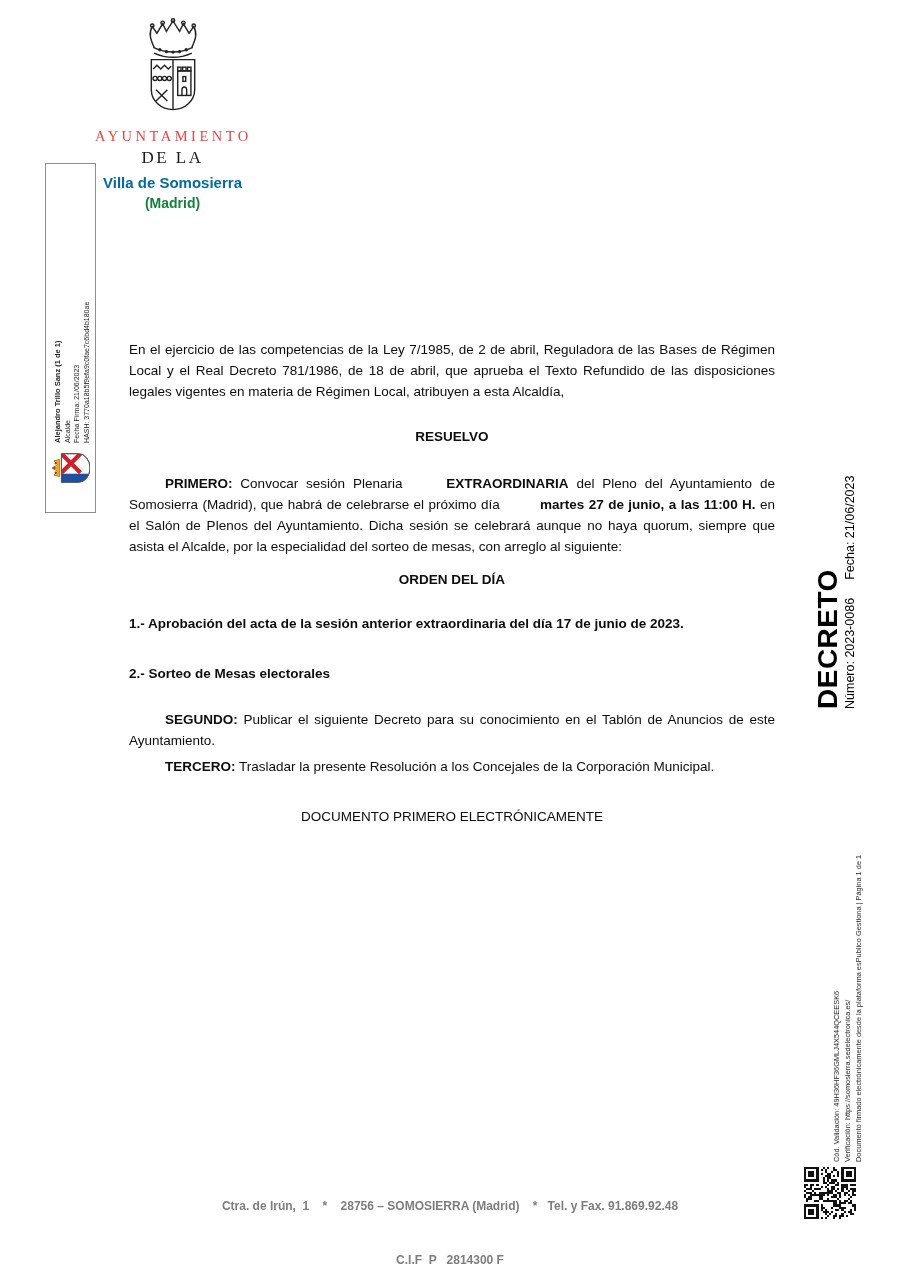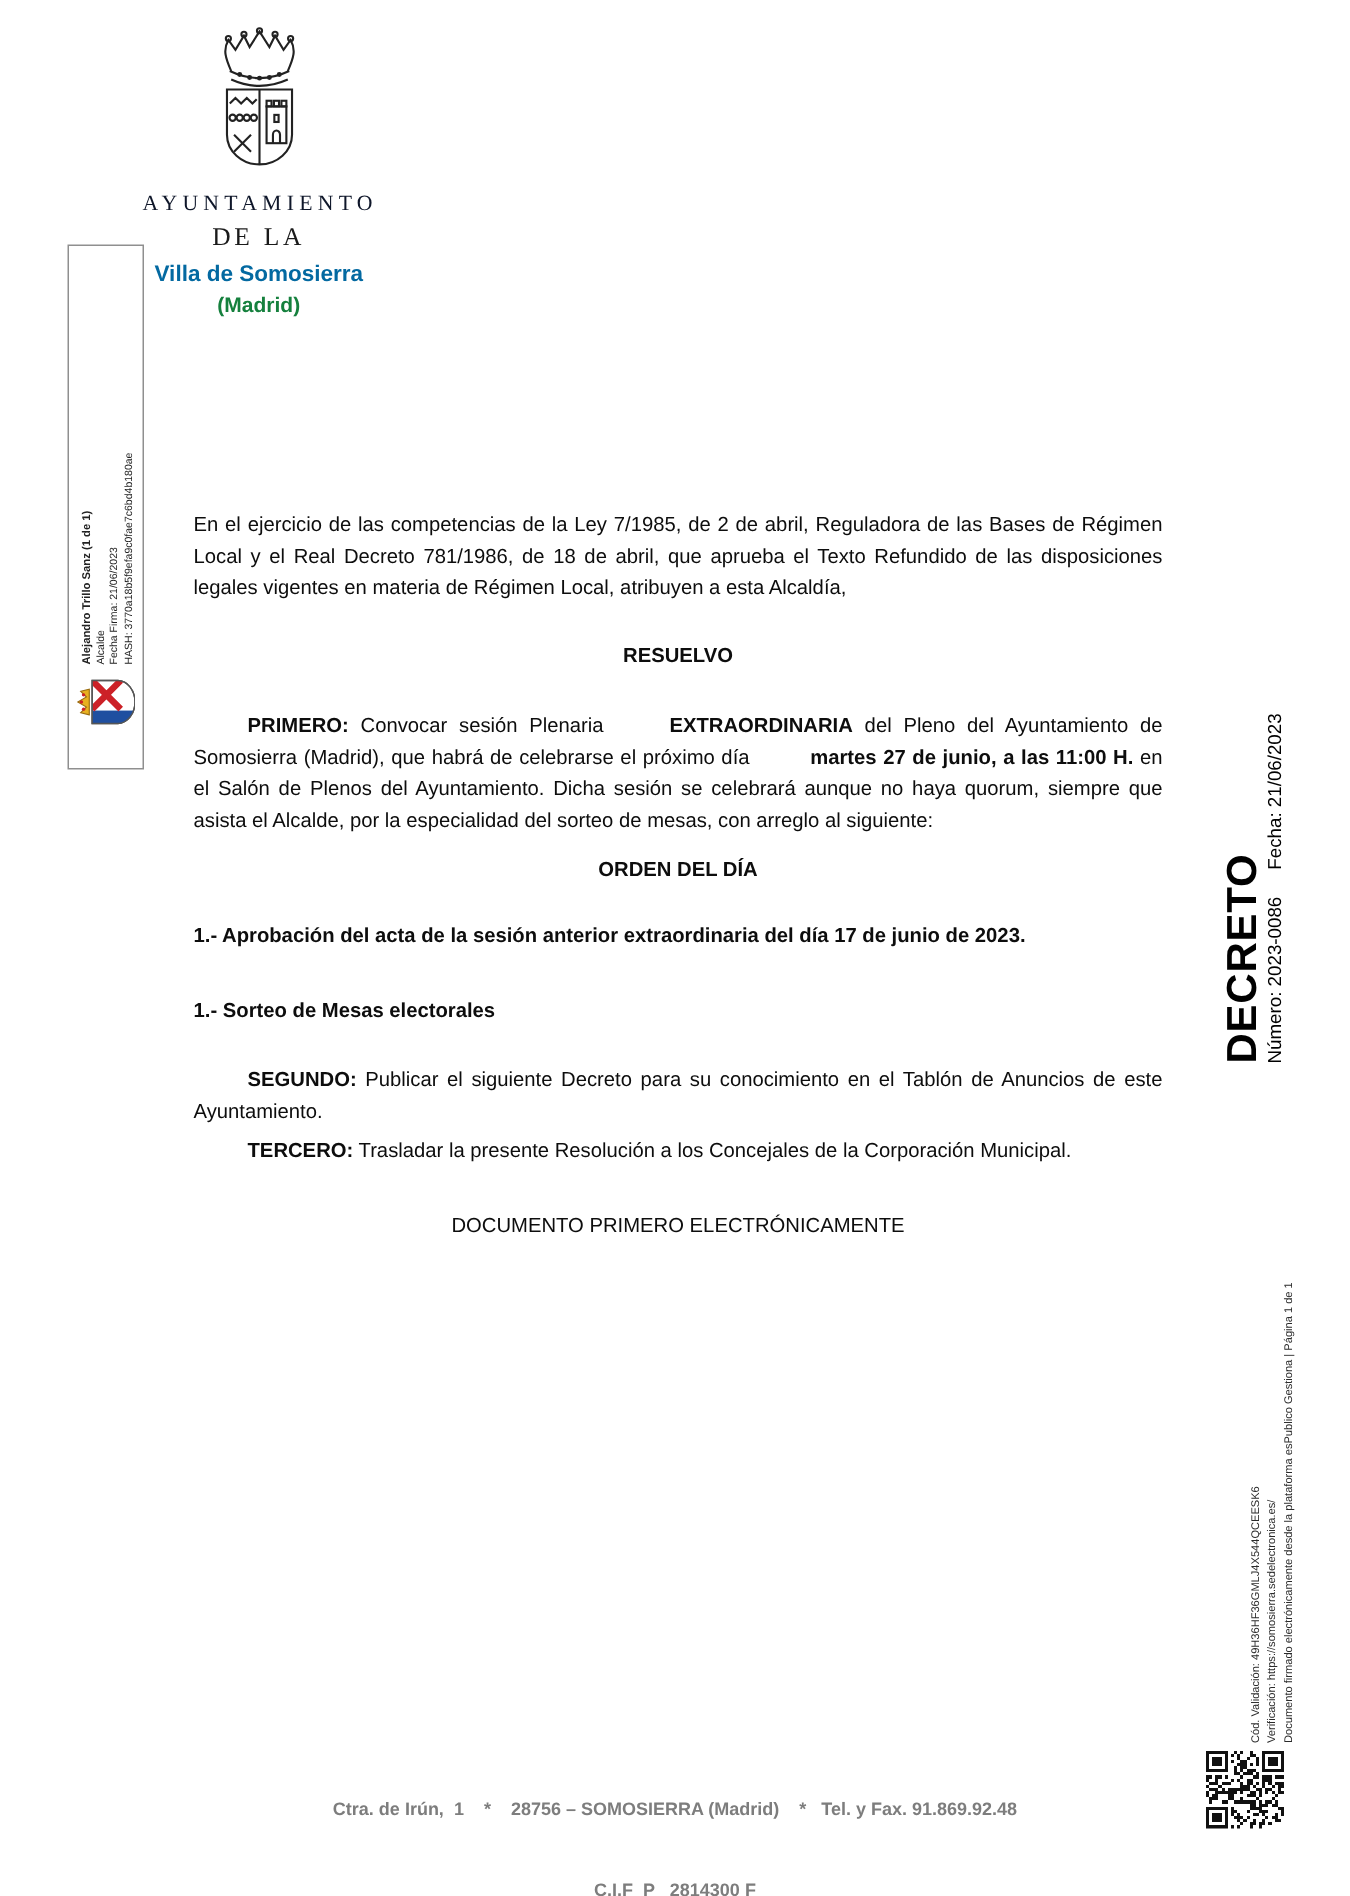--- a/index.html
+++ b/index.html
@@ -1,21 +1,21 @@
 <!DOCTYPE html>
 <html><head>
 <meta charset="utf-8">
 <style>
   html,body{margin:0;padding:0;background:#ffffff;}
   .page{position:relative;width:900px;height:1264px;background:#ffffff;overflow:hidden;
         font-family:"Liberation Sans",sans-serif;color:#111;}
   
   .header{position:absolute;left:95px;top:18px;width:155px;text-align:center;}
   .arms{display:block;margin:0 auto 6px auto;}
-  .org1{font-family:"Liberation Serif",serif;font-size:14.5px;letter-spacing:3.5px;color:#0f172a;}
+  .org1{font-family:"Liberation Serif",serif;font-size:14.5px;letter-spacing:3.5px;color:#ef4444;}
   .org2{font-family:"Liberation Serif",serif;font-size:17px;letter-spacing:2.5px;margin-top:3px;color:#1a1a1a;}
   .org3{font-size:15px;font-weight:bold;margin-top:6px;color:#0369a1;}
   .org4{font-size:14px;font-weight:bold;margin-top:4px;color:#15803d;}
   
   .sigbox{position:absolute;left:45px;top:163px;width:49px;height:348px;border:1px solid #8f8f8f;background:#fff;}
   .rot{position:absolute;transform-origin:0 0;transform:rotate(-90deg);}
   .sigtext{left:53px;top:443px;width:280px;height:38px;line-height:9.5px;white-space:nowrap;}
   .signame{font-size:7.5px;font-weight:bold;color:#222;}
   .sigline{font-size:7px;color:#222;}
   .sig-emblem{position:absolute;left:47px;top:448px;transform:rotate(-90deg);}
@@ -128,21 +128,21 @@
 
     <p class="blk just p-intro">En el ejercicio de las competencias de la Ley 7/1985, de 2 de abril, Reguladora de las Bases de Régimen Local y el Real Decreto 781/1986, de 18 de abril, que aprueba el Texto Refundido de las disposiciones legales vigentes en materia de Régimen Local, atribuyen a esta Alcaldía,</p>
 
     <div class="blk h-resuelvo">RESUELVO</div>
 
     <p class="blk just p-primero"><span class="bold">PRIMERO:</span><span> Convocar sesión Plenaria </span><span class="bold">EXTRAORDINARIA</span><span> del Pleno del Ayuntamiento de Somosierra (Madrid), que habrá de celebrarse el próximo día </span><span class="bold">martes 27 de junio, a las 11:00 H.</span><span> en el Salón de Plenos del Ayuntamiento. Dicha sesión se celebrará aunque no haya quorum, siempre que asista el Alcalde, por la especialidad del sorteo de mesas, con arreglo al siguiente:</span></p>
 
     <div class="blk h-orden">ORDEN DEL DÍA</div>
 
     <p class="blk just p-item1">1.- Aprobación del acta de la sesión anterior extraordinaria del día 17 de junio de 2023.</p>
-    <p class="blk just p-item2">1.- Sorteo de Mesas electorales</p>
+    <p class="blk just p-item2">2.- Sorteo de Mesas electorales</p>
 
     <p class="blk just p-segundo"><span class="bold">SEGUNDO:</span><span> Publicar el siguiente Decreto para su conocimiento en el Tablón de Anuncios de este Ayuntamiento.</span></p>
 
     <p class="blk just p-tercero"><span class="bold">TERCERO:</span><span> Trasladar la presente Resolución a los Concejales de la Corporación Municipal.</span></p>
 
     <div class="blk p-signed">DOCUMENTO PRIMERO ELECTRÓNICAMENTE</div>
   </div>
 
   <div class="rot decretoblk">
     <div class="decreto-word">DECRETO</div>

